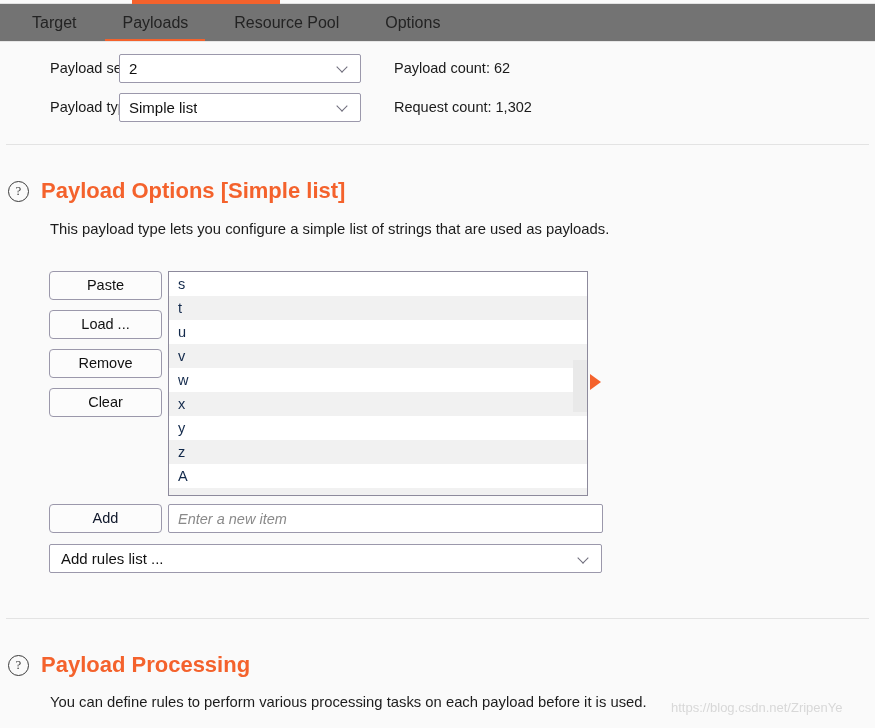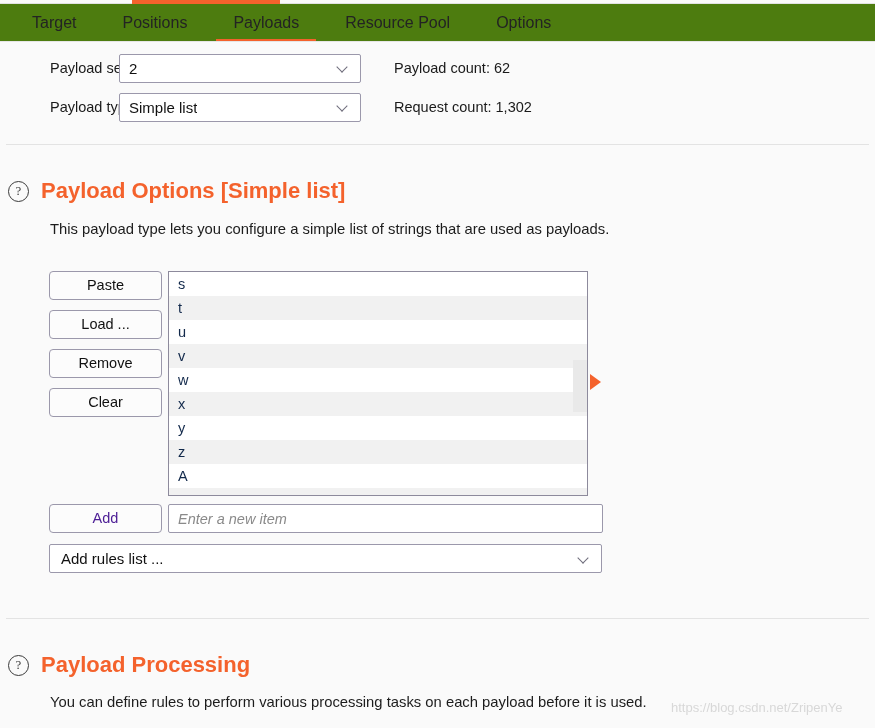--- a/index.html
+++ b/index.html
@@ -38,21 +38,21 @@
     height: 4px;
     background: #f4622c;
   }
 
   
   .tabbar {
     position: absolute;
     top: 4px; left: 0;
     width: 875px;
     height: 38px;
-    background: #4d7c0f;
+    background: #737373;
   }
   .tabbar .tabs {
     display: flex;
     align-items: center;
     height: 38px;
     padding-left: 9px;
   }
   .tab {
     position: relative;
     font-size: 16px;
@@ -282,21 +282,21 @@
     align-items: center;
   }
   .add-btn {
     width: 113px;
     height: 29px;
     background: #fcfcfc;
     border: 1px solid #9b98ab;
     border-radius: 4px;
     box-sizing: border-box;
     font-size: 14.5px;
-    color: #4c1d95;
+    color: #0f172a;
     text-align: center;
     line-height: 27px;
     cursor: default;
   }
   .add-input {
     width: 435px;
     height: 29px;
     margin-left: 6px;
     background: #ffffff;
     border: 1px solid #9b98ab;
@@ -349,24 +349,20 @@
 
 <div class="parent-tabstrip">
   <div class="base-line"></div>
   <div class="active-bar"></div>
 </div>
 
 <div class="tabbar">
   <div class="tabs">
     <div class="tab">
       <span>Target</span>
-      
-    </div>
-    <div class="tab">
-      <span>Positions</span>
       
     </div>
     <div class="tab active">
       <span>Payloads</span>
       <span class="tab-underline"></span>
     </div>
     <div class="tab">
       <span>Resource Pool</span>
       
     </div>

